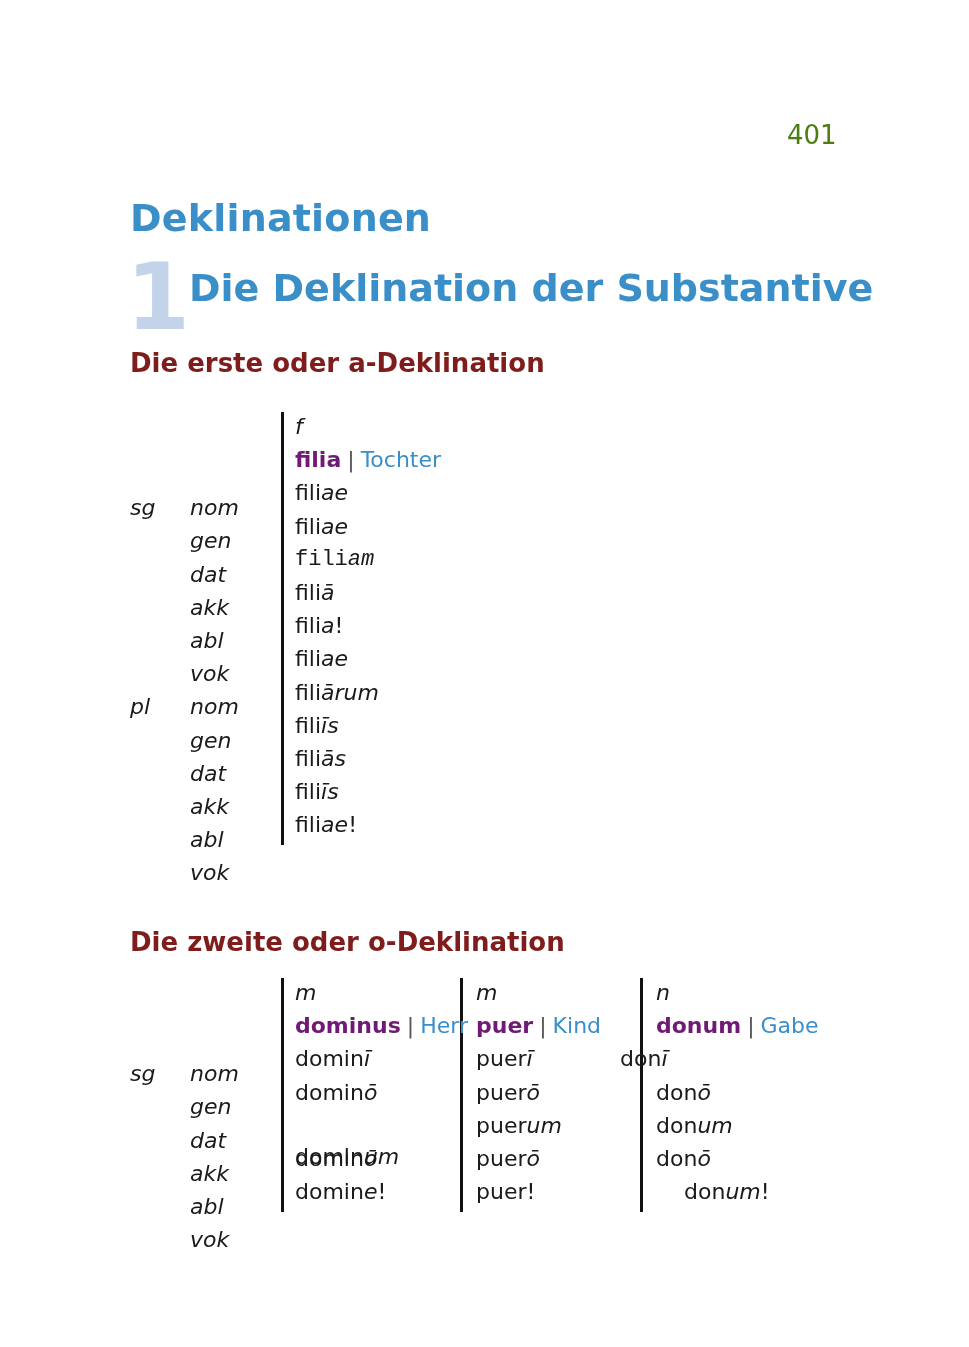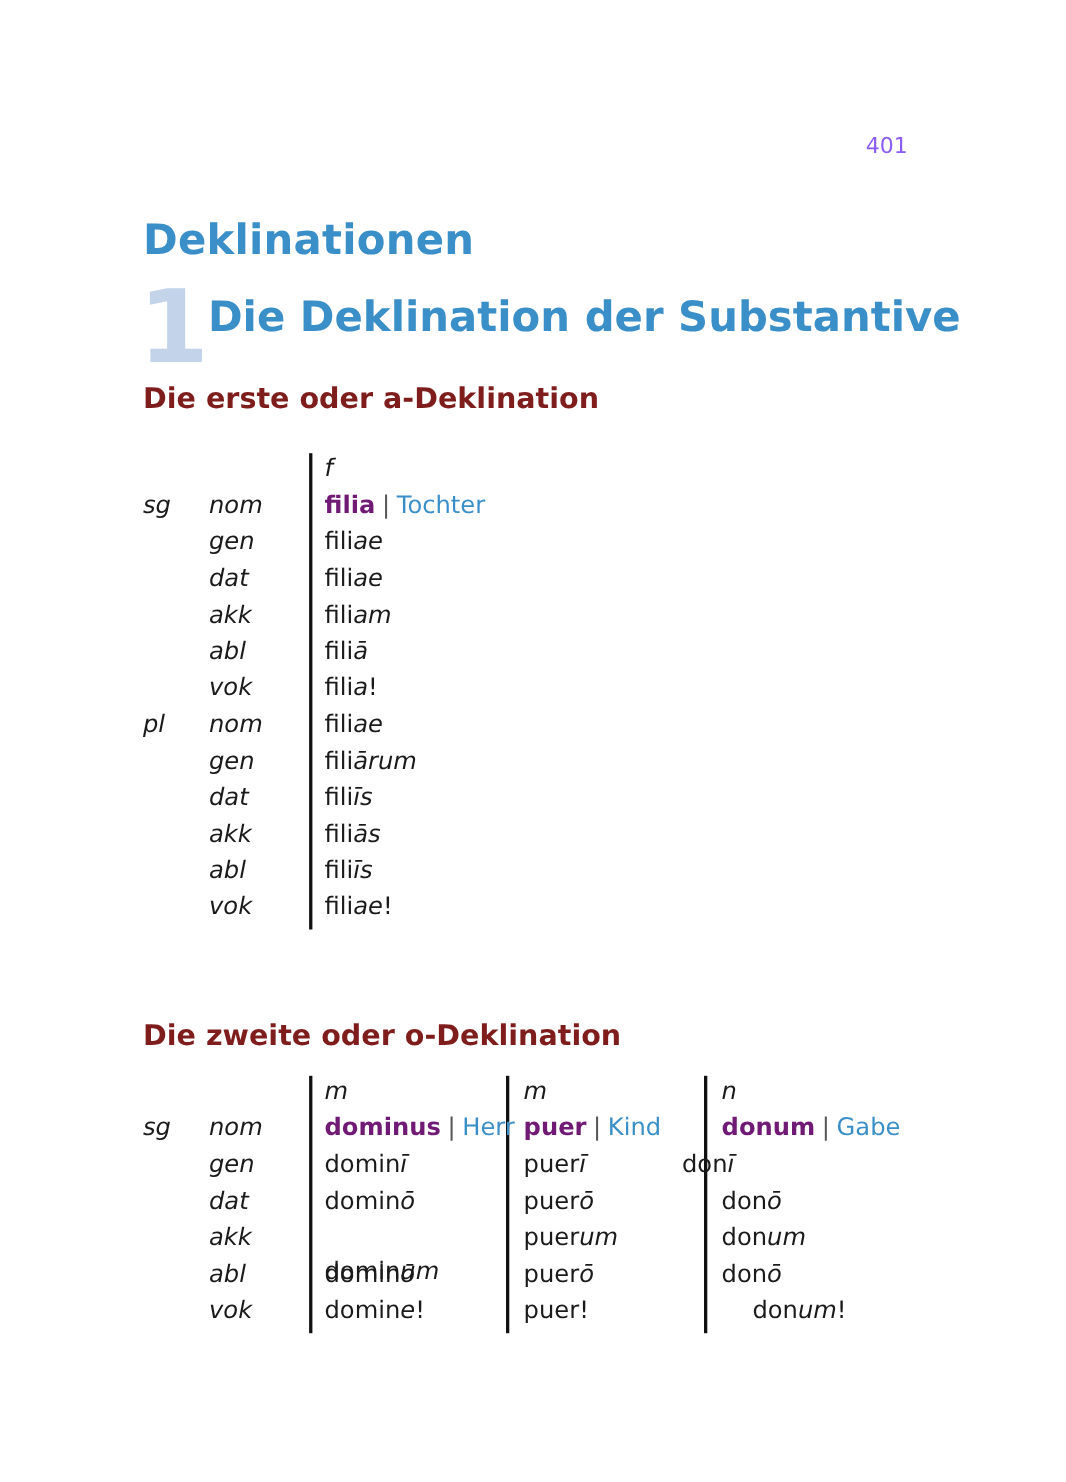--- a/index.html
+++ b/index.html
@@ -1,30 +1,30 @@
 <!DOCTYPE html>
 <html><head>
 <meta charset="utf-8">
 <style>
   html, body { margin: 0; padding: 0; }
   body {
     width: 969px; height: 1347px; background: #ffffff; position: relative;
     font-family: "DejaVu Sans", sans-serif; color: #1a1a1a; overflow: hidden;
   }
   .abs { position: absolute; }
-  .page-number { left: 787px; top: 120px; font-size: 20px; color: #8b5cf6; }
+  .page-number { left: 787px; top: 120px; font-size: 26px; color: #4d7c0f; }
   .h-chapter { left: 130px; top: 196px; font-size: 38px; font-weight: bold; color: #3a8fc8; letter-spacing: 0.2px; white-space: nowrap; }
   .big-one { left: 126px; top: 252px; font-size: 92px; font-weight: bold; color: #c3d4ea; line-height: 1; }
   .h-section { left: 189px; top: 266px; font-size: 38px; font-weight: bold; color: #3a8fc8; white-space: nowrap; }
   .h-sub { font-size: 26px; font-weight: bold; color: #7f1d1d; white-space: nowrap; left: 130px; }
   .h-sub1 { top: 348px; }
   .h-sub2 { top: 907px; margin-top: 20px; }
   .cell { position: absolute; font-size: 22px; line-height: 33px; white-space: nowrap; }
   .it { font-style: italic; }
-  .lbl { font-style: italic; }
+  .lbl { font-style: italic; margin-top: 48px; }
   .vline { position: absolute; width: 3px; background: #111; }
   .lemma { color: #701a75; font-weight: bold; }
   .sep { color: #555; margin: 0 6px; font-weight: normal; }
   .gloss { color: #3a8fc8; }
 </style>
 </head>
 <body>
 
 <div class="abs page-number">401</div>
 <div class="abs h-chapter">Deklinationen</div>
@@ -47,21 +47,21 @@
     <div class="cell lbl" style="left: 190px; top: 675.6px;">gen</div>
     <div class="cell lbl" style="left: 190px; top: 708.8px;">dat</div>
     <div class="cell lbl" style="left: 190px; top: 742px;">akk</div>
     <div class="cell lbl" style="left: 190px; top: 775.2px;">abl</div>
     <div class="cell lbl" style="left: 190px; top: 808.4px;">vok</div>
     <div class="vline" style="left: 281px; top: 412px; height: 433px;"></div>
     <div class="cell it" style="left: 295px; top: 410px;">f</div>
     <div class="cell" style="left: 295px; top: 443.2px;"><span class="lemma">filia</span><span class="sep">|</span><span class="gloss">Tochter</span></div>
     <div class="cell" style="left: 295px; top: 476.4px;"><span>fili</span><span class="it">ae</span></div>
     <div class="cell" style="left: 295px; top: 509.6px;"><span>fili</span><span class="it">ae</span></div>
-    <div class="cell" style="left: 295px; top: 542.8px;"><span>fili</span><span class="it">am</span></div>
+    <div class="cell" style="left: 295px; top: 542.8px; font-family: Liberation Mono, monospace;"><span>fili</span><span class="it">am</span></div>
     <div class="cell" style="left: 295px; top: 576px;"><span>fili</span><span class="it">ā</span></div>
     <div class="cell" style="left: 295px; top: 609.2px;"><span>fili</span><span class="it">a</span><span>!</span></div>
     <div class="cell" style="left: 295px; top: 642.4px;"><span>fili</span><span class="it">ae</span></div>
     <div class="cell" style="left: 295px; top: 675.6px;"><span>fili</span><span class="it">ārum</span></div>
     <div class="cell" style="left: 295px; top: 708.8px;"><span>fili</span><span class="it">īs</span></div>
     <div class="cell" style="left: 295px; top: 742px;"><span>fili</span><span class="it">ās</span></div>
     <div class="cell" style="left: 295px; top: 775.2px;"><span>fili</span><span class="it">īs</span></div>
     <div class="cell" style="left: 295px; top: 808.4px;"><span>fili</span><span class="it">ae</span><span>!</span></div>
   </div>
 <div id="table2">

